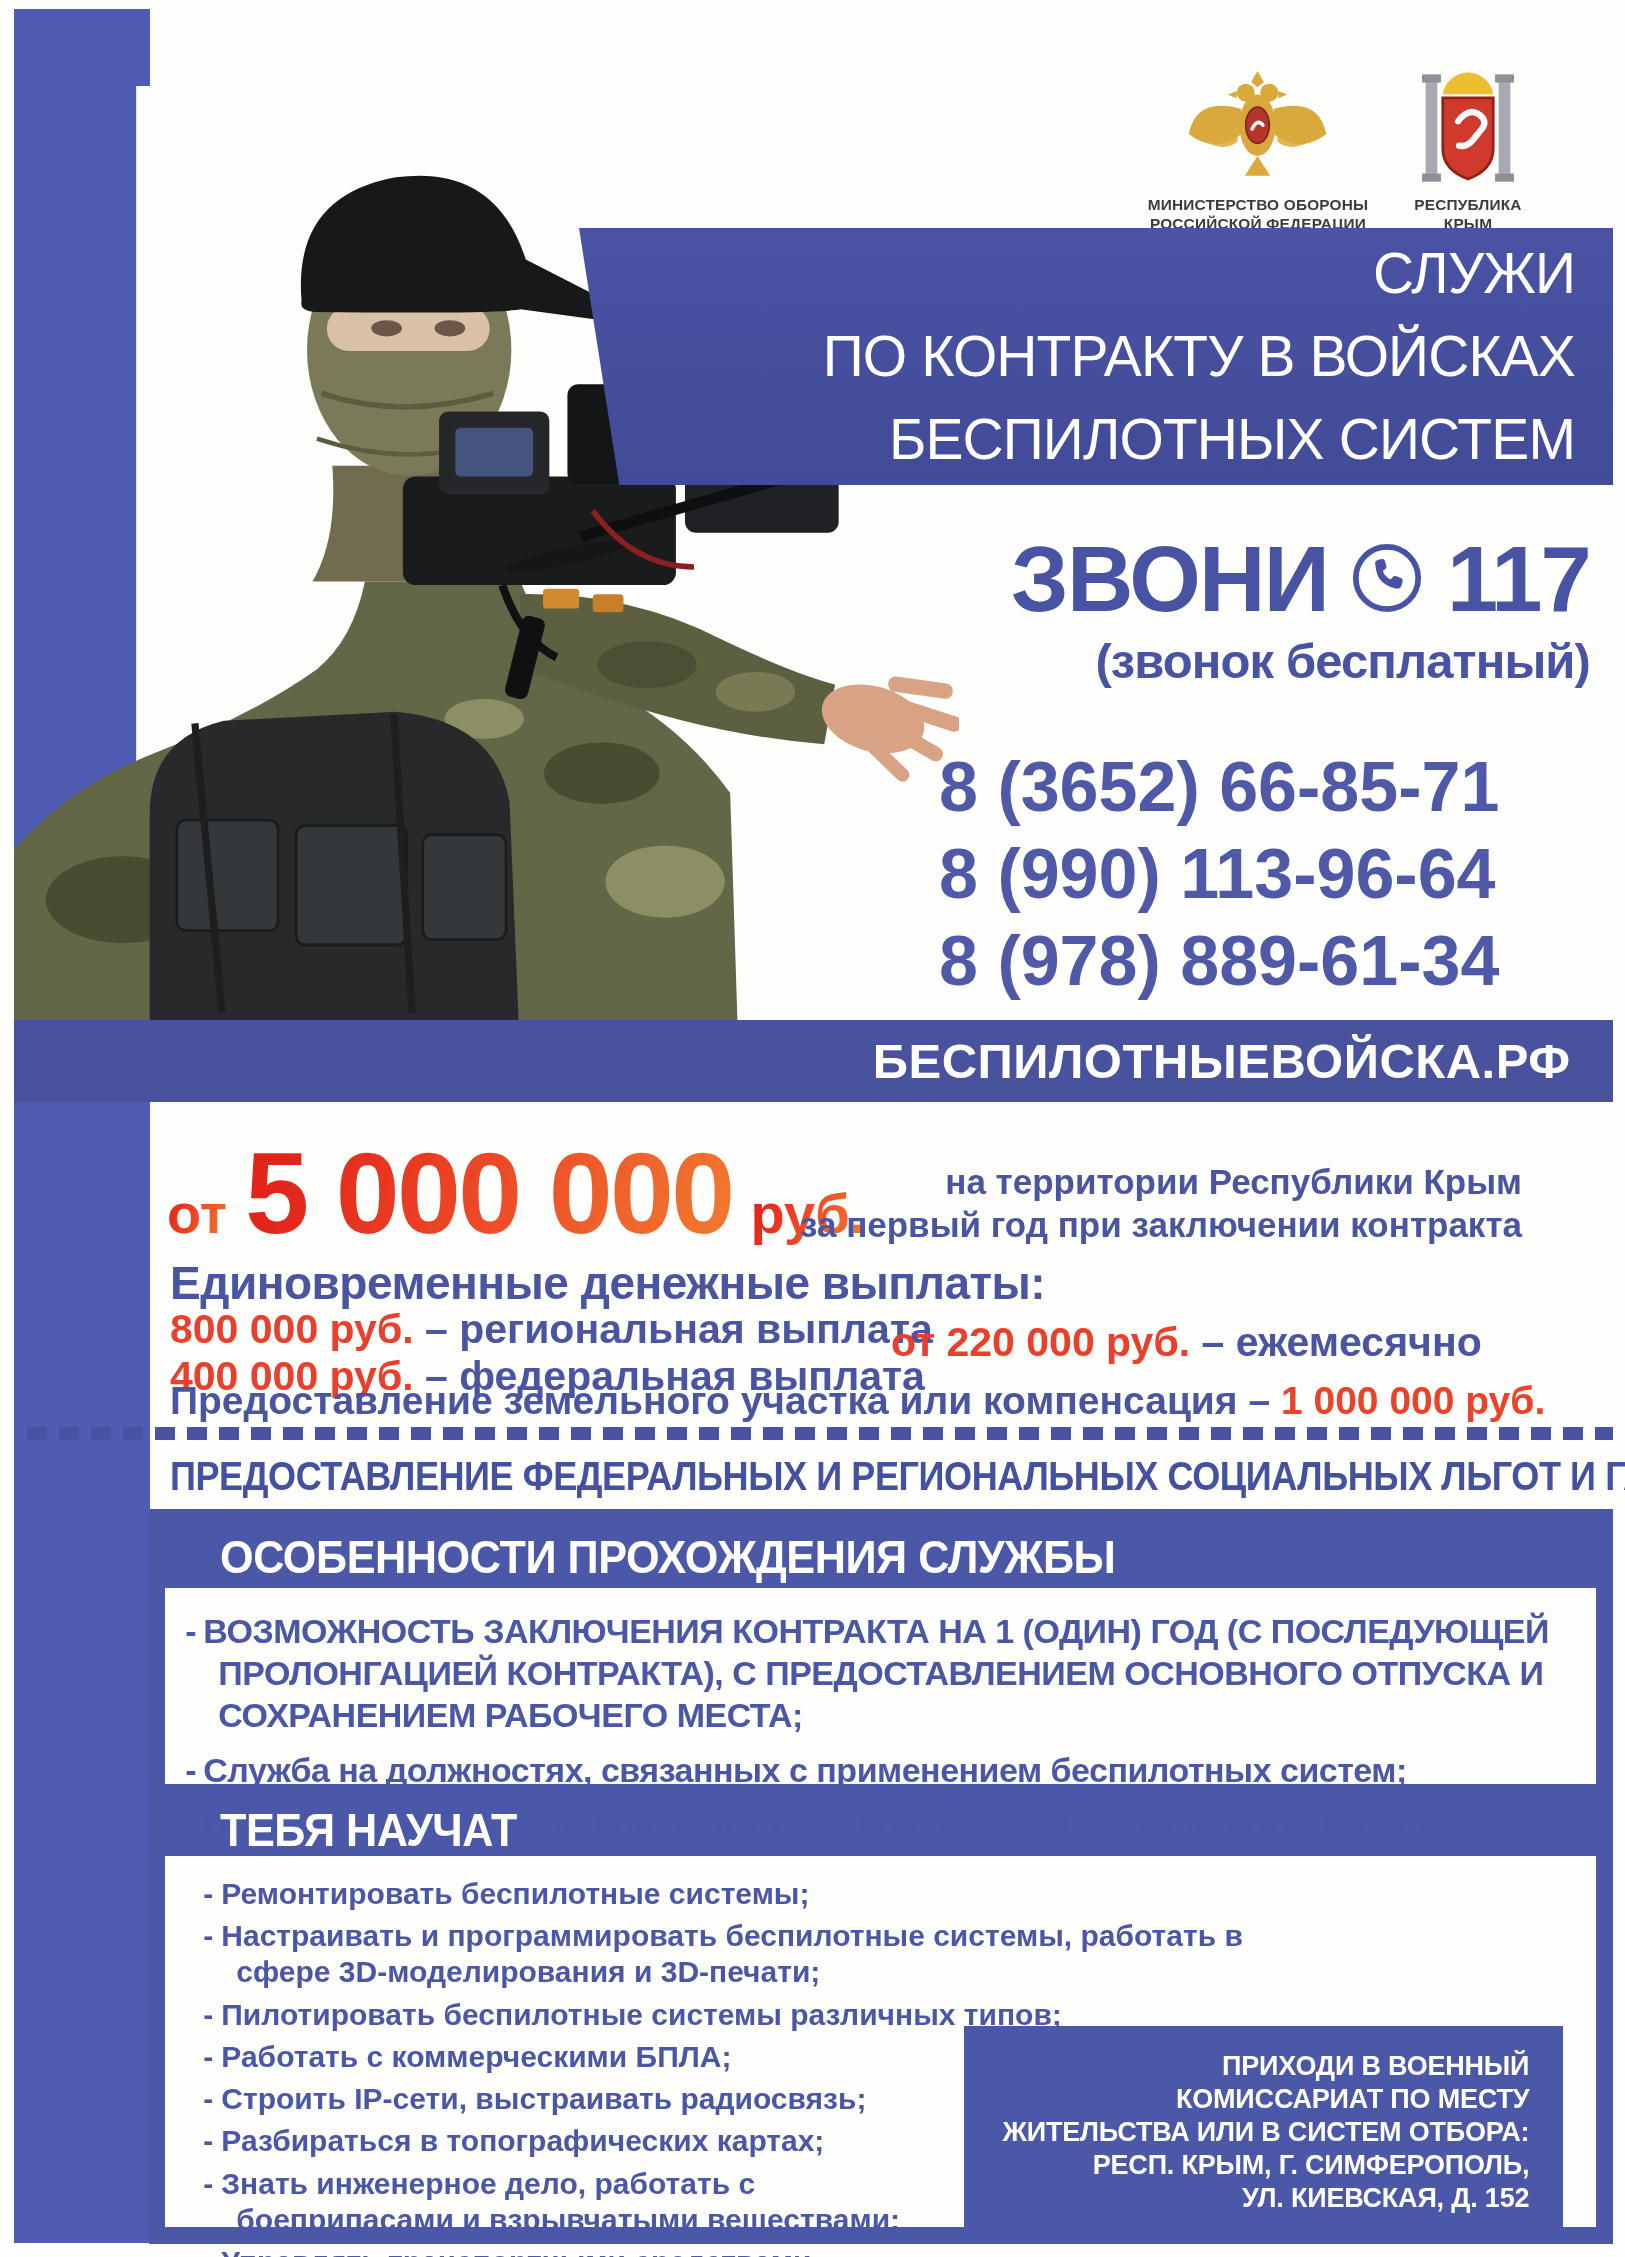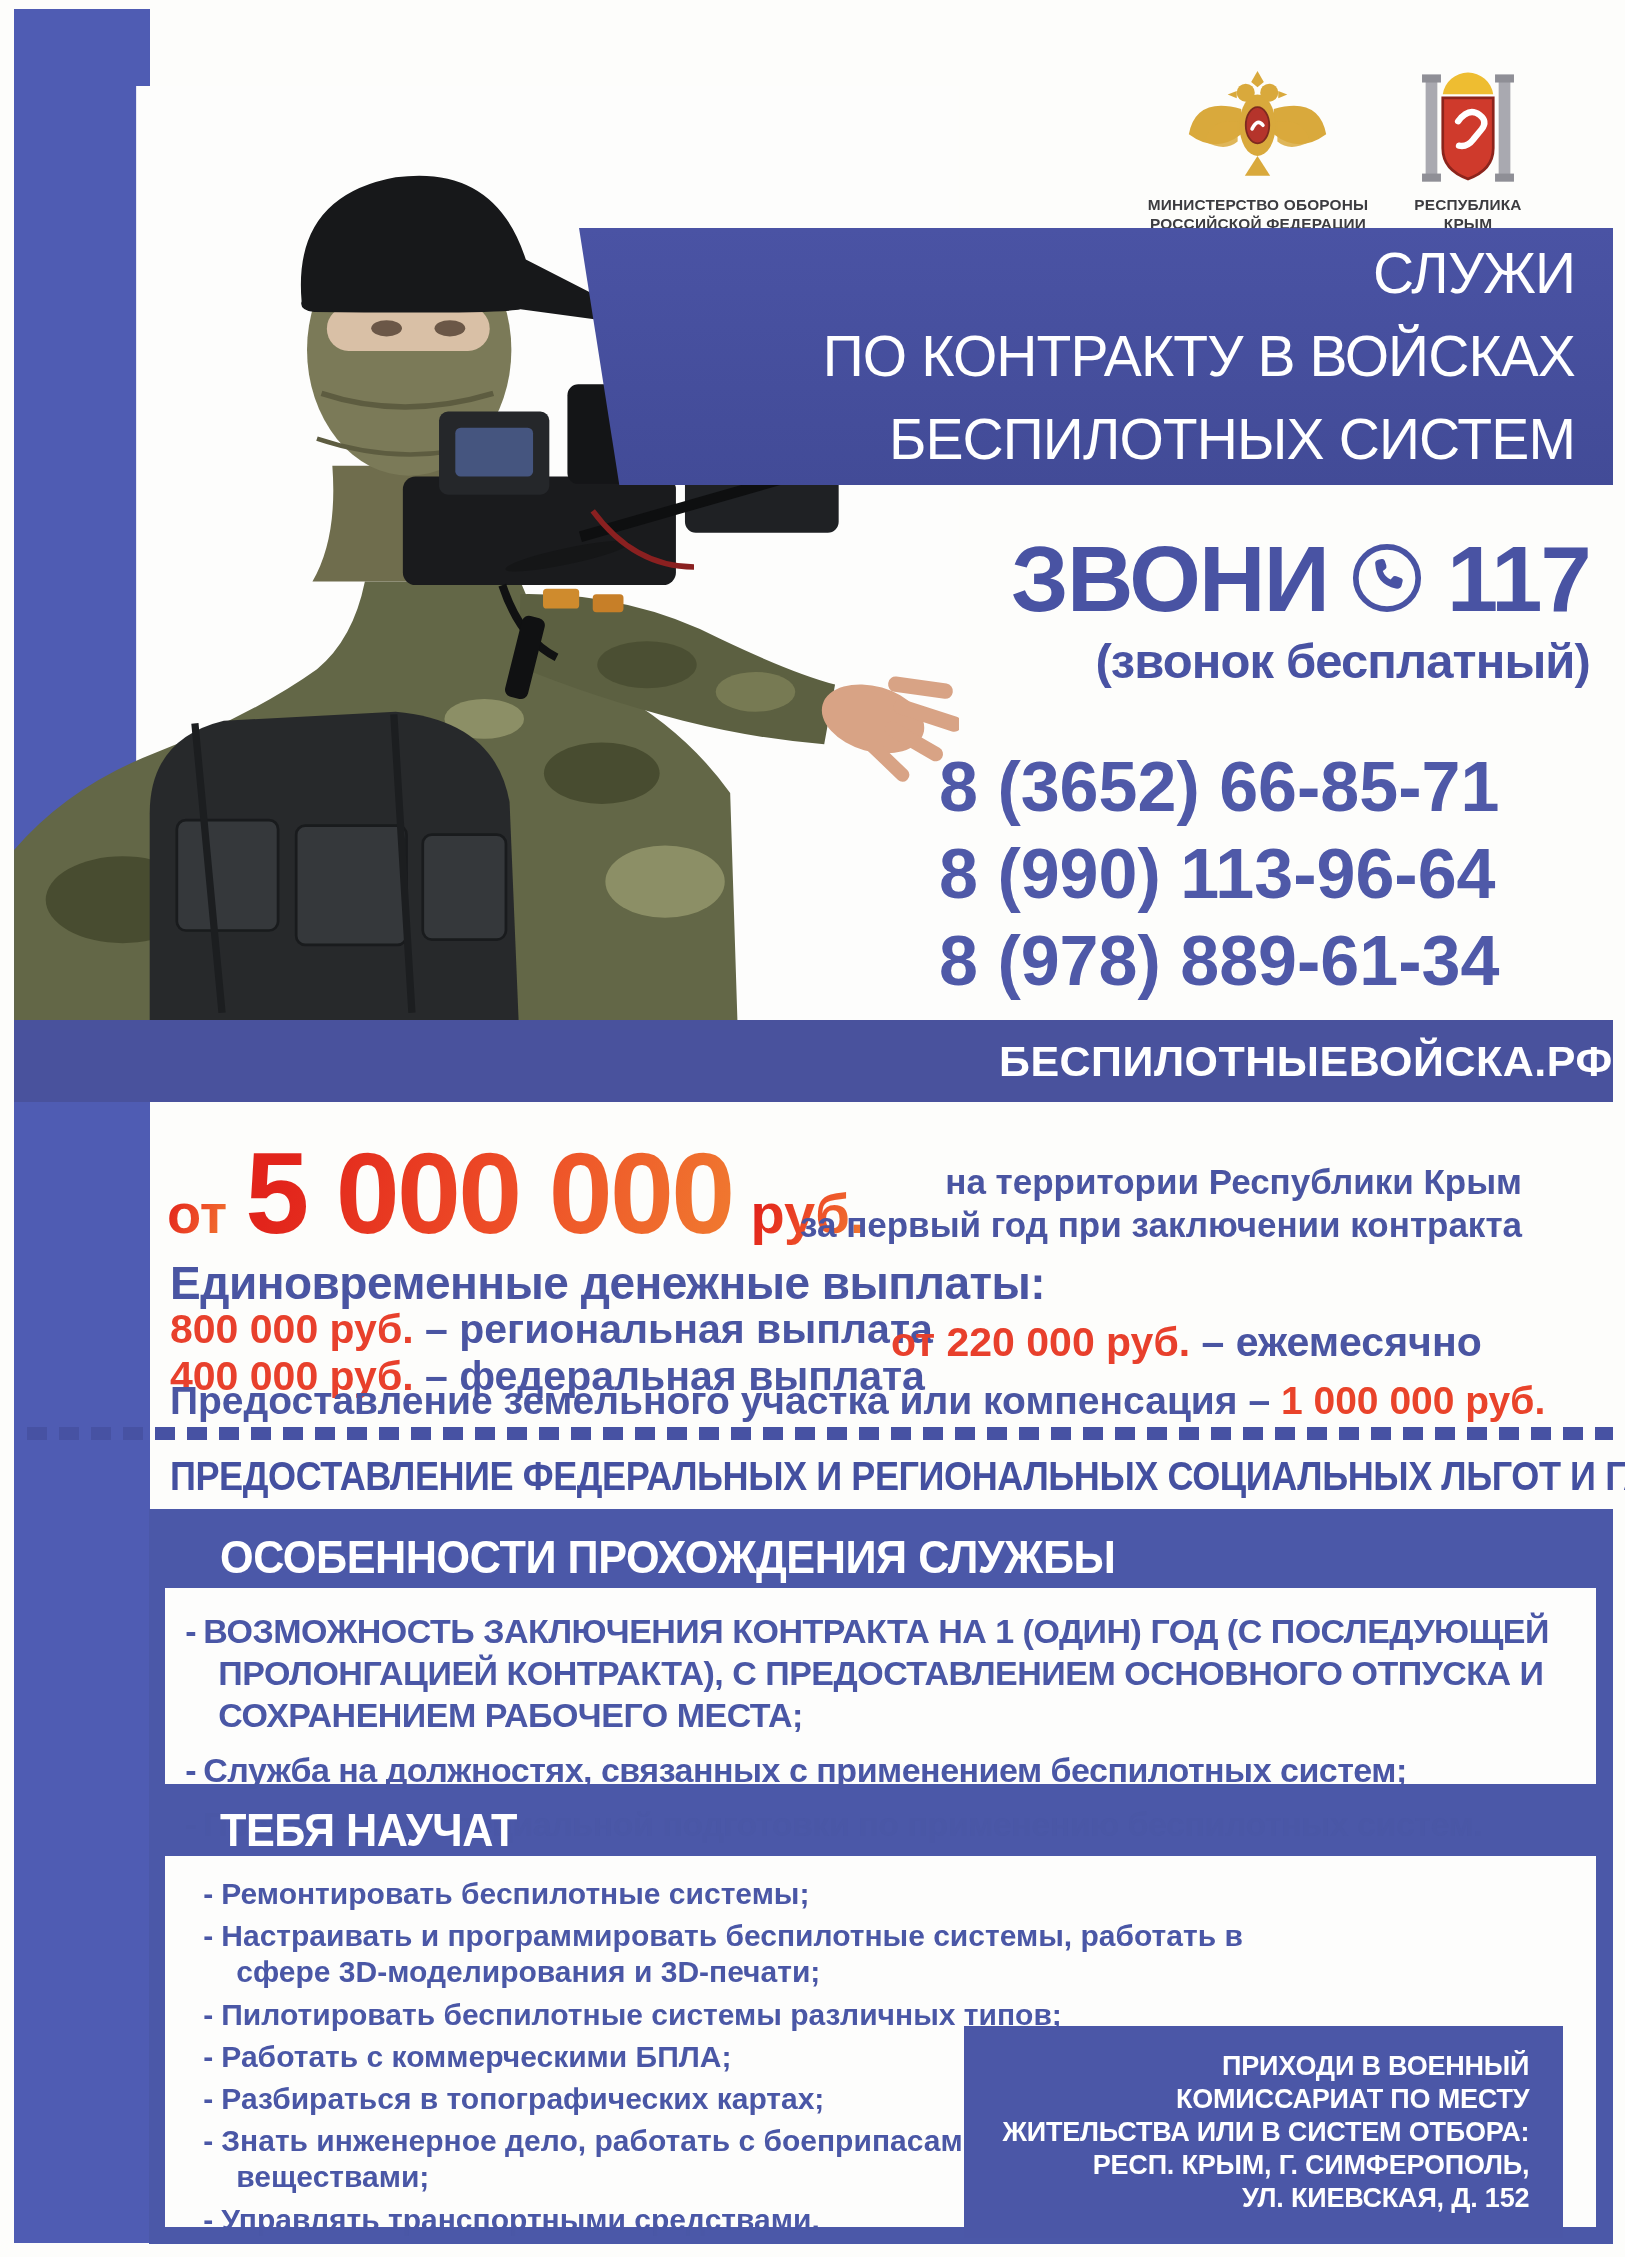--- a/index.html
+++ b/index.html
@@ -32,21 +32,21 @@
   .call-row{right:36px;top:529px;display:flex;align-items:center;justify-content:space-between;gap:23.5px;color:#4953a3;}
   .call-row .big{font-size:92px;font-weight:800;letter-spacing:-1.8px;line-height:100px;}
   .call-note{right:36px;top:633px;color:#4953a3;font-size:49px;font-weight:800;text-align:right;letter-spacing:-0.9px;}
   .phones{right:36px;top:744px;width:651px;color:#4f59a8;}
   .phones div{font-size:70px;font-weight:800;line-height:87px;letter-spacing:0px;white-space:nowrap;}
   
   .site-band{
     left:13.6px;top:1020px;width:1599px;height:82px;background:#49529d;
     display:flex;align-items:center;justify-content:flex-end;
   }
-  .site-band span{color:#fff;font-size:43px;font-weight:800;letter-spacing:0.5px;}
+  .site-band span{color:#fff;font-size:49px;font-weight:800;letter-spacing:0.5px;padding-right:42px;}
   
   .price-row{left:167px;top:1127px;display:flex;align-items:baseline;gap:18px;}
   .grad-red{background:linear-gradient(110deg,#e2241b 10%,#ee4f28 55%,#f0762f 95%);-webkit-background-clip:text;background-clip:text;color:transparent;}
   .price-prefix{font-size:56px;font-weight:800;}
   .price-amount{font-size:115px;font-weight:800;letter-spacing:-2.7px;}
   .price-cur{font-size:56px;font-weight:800;}
   .price-cond{right:104px;top:1160px;text-align:right;color:#4a55a2;font-size:35px;font-weight:800;line-height:43px;}
   .lump-title{left:170px;top:1256px;color:#4a55a2;font-size:46px;font-weight:800;letter-spacing:-0.5px;}
   .payout{left:170px;top:1306px;font-size:41px;font-weight:800;line-height:47px;white-space:nowrap;}
   .payout .amt{color:#e8402c;}
@@ -262,20 +262,21 @@
     </ul>
   </div>
 
   <div class="panel-header hdr2">ТЕБЯ НАУЧАТ</div>
   <div class="white-box box2">
     <ul class="blist">
       <li><span class="dash">-</span><span>Ремонтировать беспилотные системы;</span></li>
       <li><span class="dash">-</span><span>Настраивать и программировать беспилотные системы, работать в сфере 3D-моделирования и 3D-печати;</span></li>
       <li><span class="dash">-</span><span>Пилотировать беспилотные системы различных типов;</span></li>
       <li><span class="dash">-</span><span>Работать с коммерческими БПЛА;</span></li>
+      <li><span class="dash">-</span><span>Строить IP-сети, выстраивать радиосвязь;</span></li>
       <li><span class="dash">-</span><span>Разбираться в топографических картах;</span></li>
       <li><span class="dash">-</span><span>Знать инженерное дело, работать с боеприпасами и взрывчатыми веществами;</span></li>
       <li><span class="dash">-</span><span>Управлять транспортными средствами.</span></li>
     </ul>
     <div class="visit">
       <div>ПРИХОДИ В ВОЕННЫЙ</div>
       <div>КОМИССАРИАТ ПО МЕСТУ</div>
       <div>ЖИТЕЛЬСТВА ИЛИ В СИСТЕМ ОТБОРА:</div>
       <div>РЕСП. КРЫМ, Г. СИМФЕРОПОЛЬ,</div>
       <div>УЛ. КИЕВСКАЯ, Д. 152</div>

